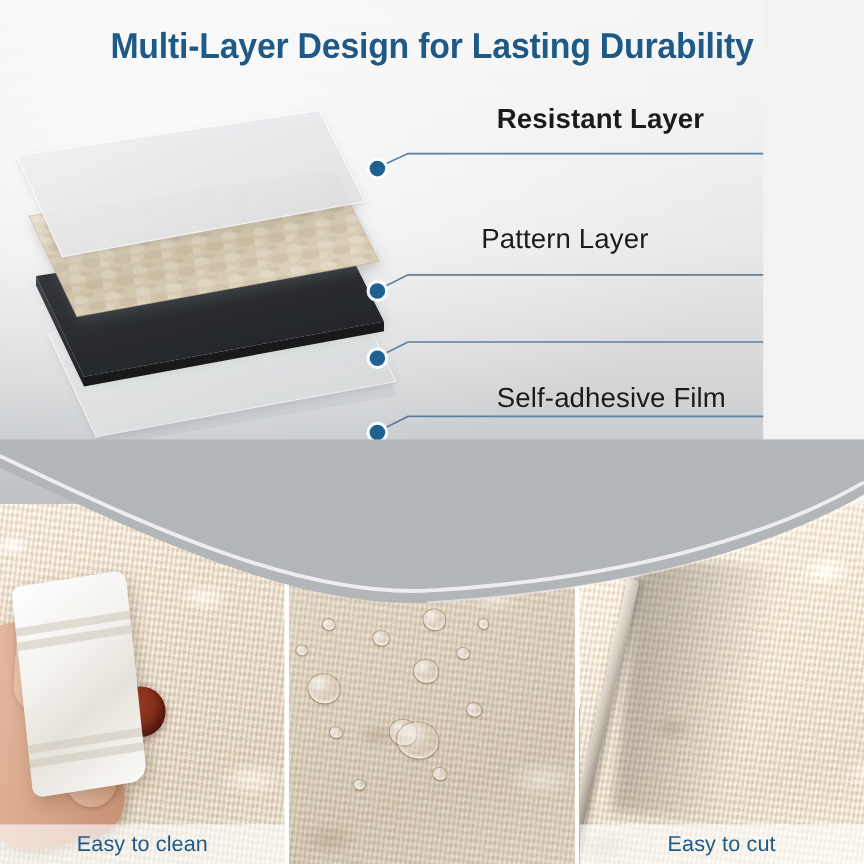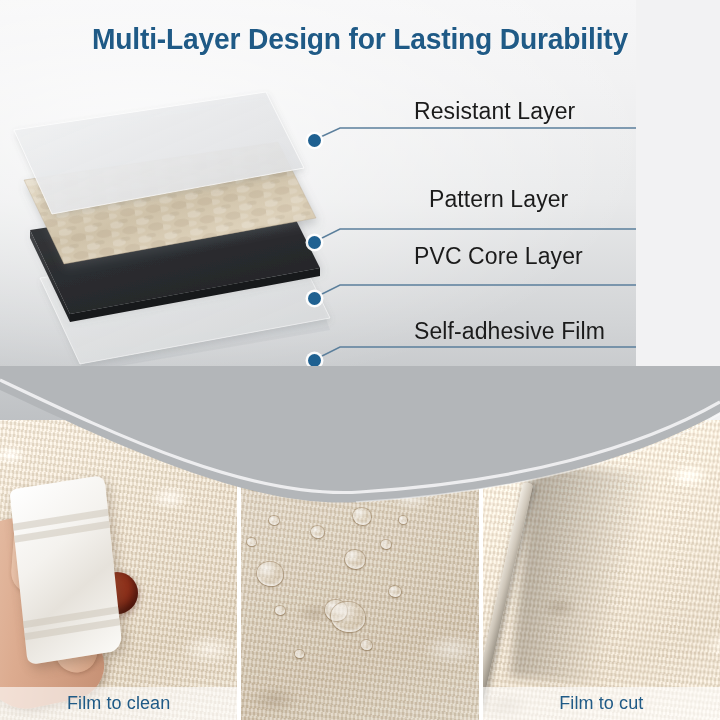--- a/index.html
+++ b/index.html
@@ -202,37 +202,36 @@
         <polygon points="24,180 278,142 316,218 64,264" fill="none" stroke="#b8a98f" stroke-opacity=".45" stroke-width=".8"></polygon>
       </g>
 
       <g>
         <polygon points="14,130 266,92 304,168 52,214" fill="url(#gClear)" filter="url(#tinyShadow)"></polygon>
         <polygon points="14,130 266,92 304,168 52,214" fill="none" stroke="#ffffff" stroke-opacity=".7" stroke-width="1"></polygon>
       </g>
     </svg>
 
     <div class="callout" style="left:300px;top:86px;width:420px;height:80px;">
-      <div class="label" style="left:114px;top:12px;">Resistant Layer</div>
+      <div class="label" style="left:114px;top:0px;font-weight:bold;">Resistant Layer</div>
       <svg class="lead-line" style="left:0;top:0;width:420px;height:80px;">
         <polyline points="14,54 40,42 420,42" fill="none" stroke="#5b7f9c" stroke-width="1.4"></polyline>
       </svg>
       <span class="dot" style="left:8px;top:48px;"></span>
     </div>
 
     <div class="callout" style="left:300px;top:186px;width:420px;height:78px;">
-      <div class="label" style="left:129px;top:0px;">Pattern Layer</div>
+      <div class="label" style="left:101px;top:0px;">Pattern Layer</div>
       <svg class="lead-line" style="left:0;top:0;width:420px;height:78px;">
         <polyline points="14,56 40,43 420,43" fill="none" stroke="#5b7f9c" stroke-width="1.4"></polyline>
       </svg>
       <span class="dot" style="left:8px;top:50px;"></span>
     </div>
 
     <div class="callout" style="left:300px;top:240px;width:420px;height:82px;">
-      <div class="label" style="left:114px;top:3px;">PVC Core Layer</div>
       <svg class="lead-line" style="left:0;top:0;width:420px;height:82px;">
         <polyline points="14,58 40,45 420,45" fill="none" stroke="#5b7f9c" stroke-width="1.4"></polyline>
       </svg>
       <span class="dot" style="left:8px;top:52px;"></span>
     </div>
 
     <div class="callout" style="left:300px;top:300px;width:420px;height:84px;">
       <div class="label" style="left:114px;top:18px;">Self-adhesive Film</div>
       <svg class="lead-line" style="left:0;top:0;width:420px;height:84px;">
         <polyline points="14,60 40,47 420,47" fill="none" stroke="#5b7f9c" stroke-width="1.4"></polyline>
@@ -254,21 +253,21 @@
           <div class="finger" style="left:78px;top:96px;width:42px;height:70px;transform:rotate(26deg);"></div>
         </div>
         <div class="cloth">
           <div class="cloth-fold" style="top:34px;"></div>
           <div class="cloth-fold" style="top:46px;"></div>
           <div class="cloth-fold" style="top:132px;"></div>
           <div class="cloth-fold" style="top:144px;"></div>
         </div>
       </div>
       <div class="caption-band">
-        <span class="caption">Film to clean</span>
+        <span class="caption">Easy to clean</span>
       </div>
     </div>
 
     <div class="panel">
       <div class="photo">
         <div class="stone"></div>
         <div>
           <span class="drop" style="left:16px;top:142px;width:26px;height:24px;"></span>
           <span class="drop" style="left:84px;top:180px;width:22px;height:21px;"></span>
           <span class="drop" style="left:104px;top:130px;width:20px;height:19px;"></span>
@@ -296,21 +295,21 @@
     <div class="panel">
       <div class="photo">
         <div class="dark-base"></div>
         <div class="peel-tile">
           <div class="stone pale"></div>
         </div>
         <div class="peel-shadow"></div>
         <div class="peel-edge"></div>
       </div>
       <div class="caption-band">
-        <span class="caption">Film to cut</span>
+        <span class="caption">Easy to cut</span>
       </div>
     </div>
 
   </div>
 
   <svg id="wave" viewBox="0 0 720 150" preserveAspectRatio="none">
 
     <path d="M0,0 L720,0 L720,46 C640,92 520,126 360,136 C250,143 120,80 0,24 Z" fill="#b3b6b9"></path>
 
     <path d="M0,14 C118,70 250,133 360,126 C520,116 640,82 720,36" fill="none" stroke="#f2f2f3" stroke-width="3.2" stroke-opacity=".92"></path>

